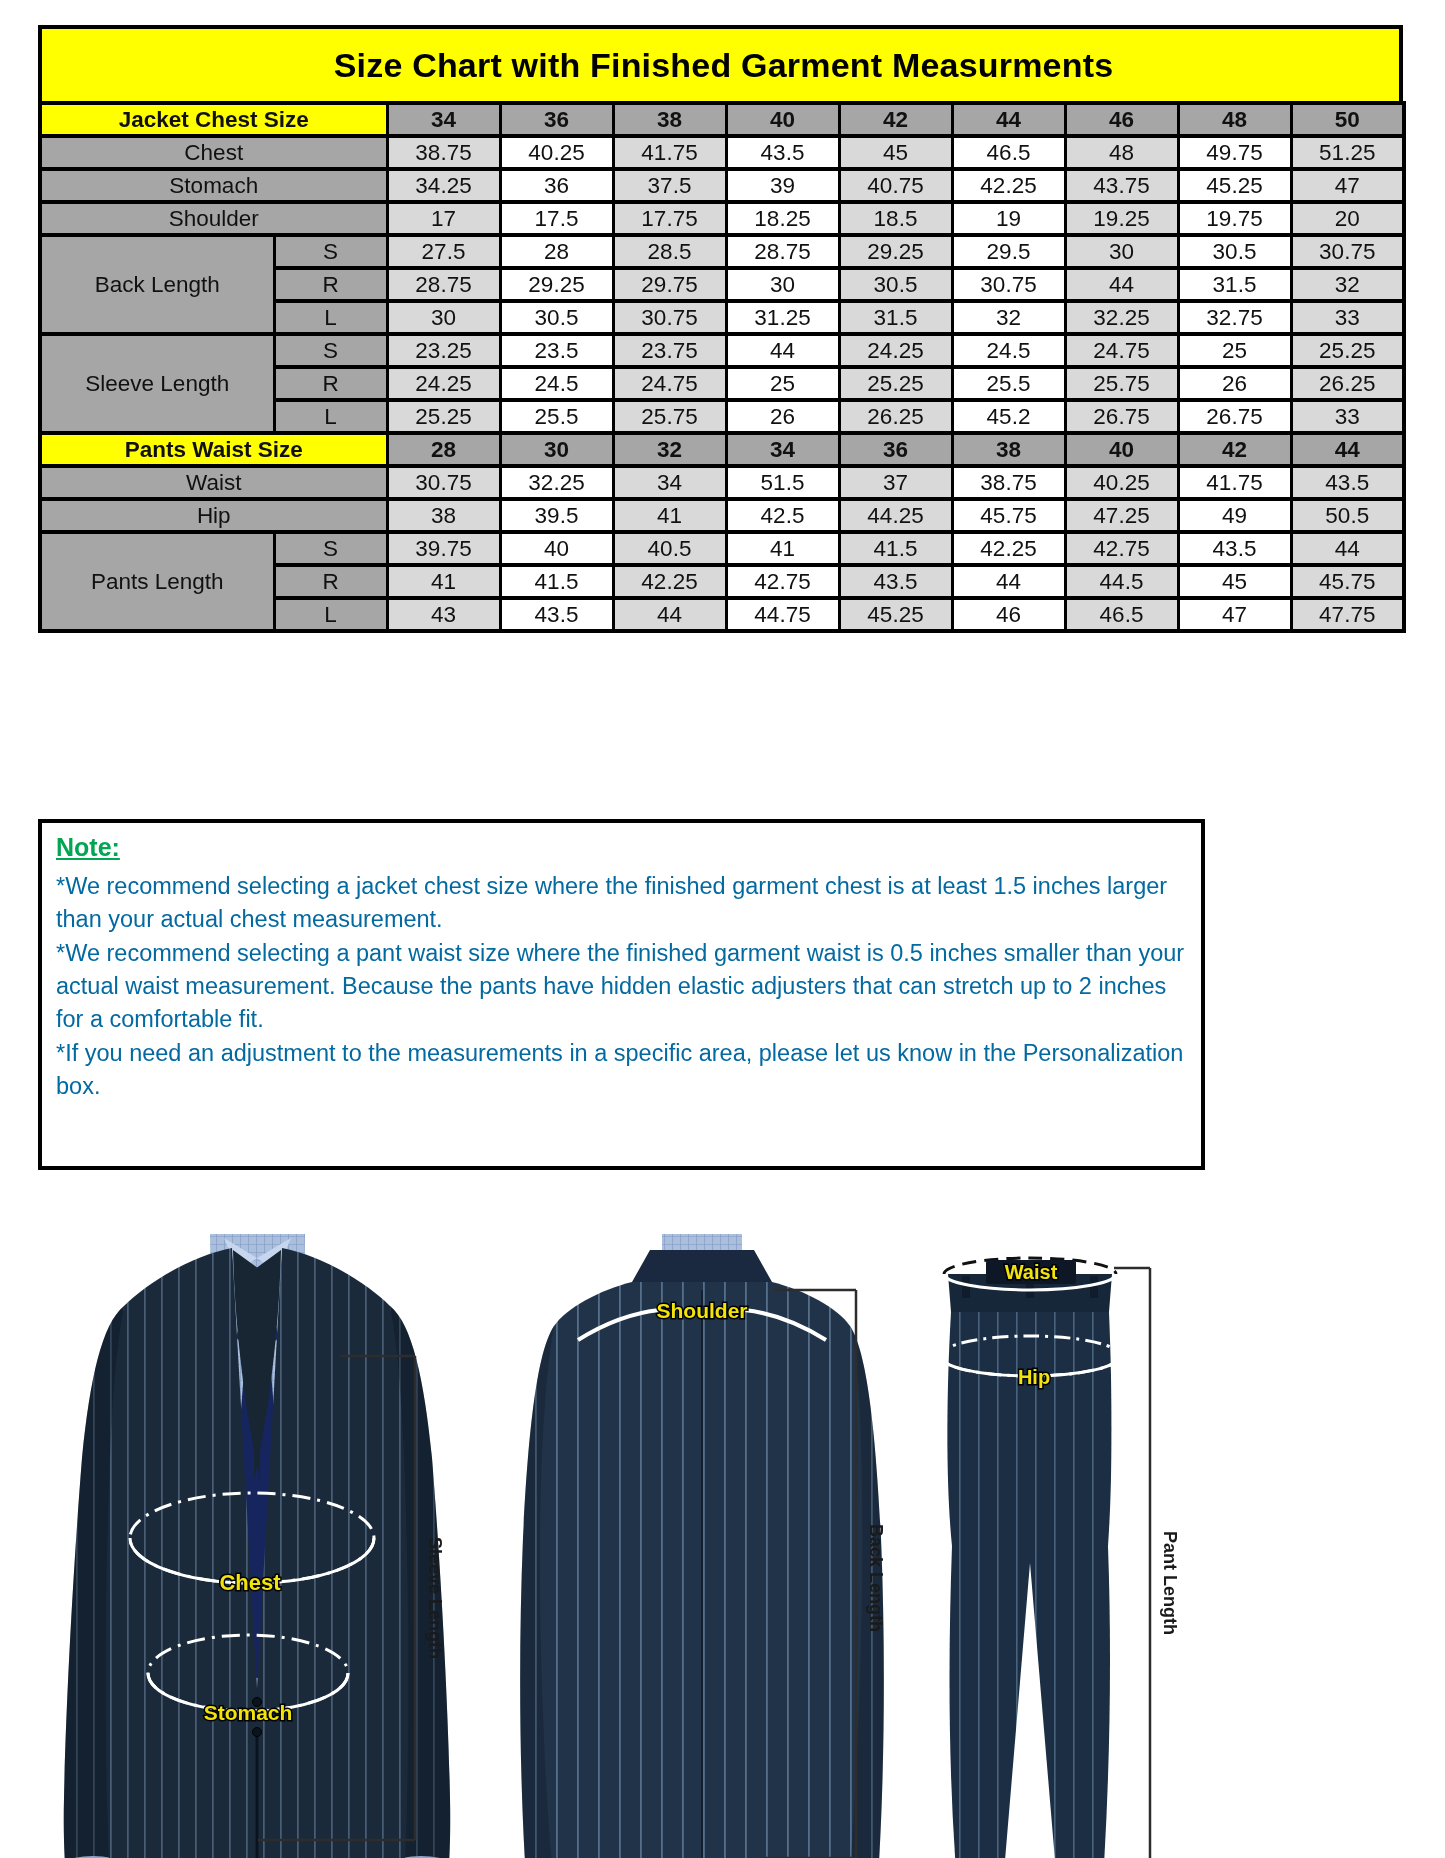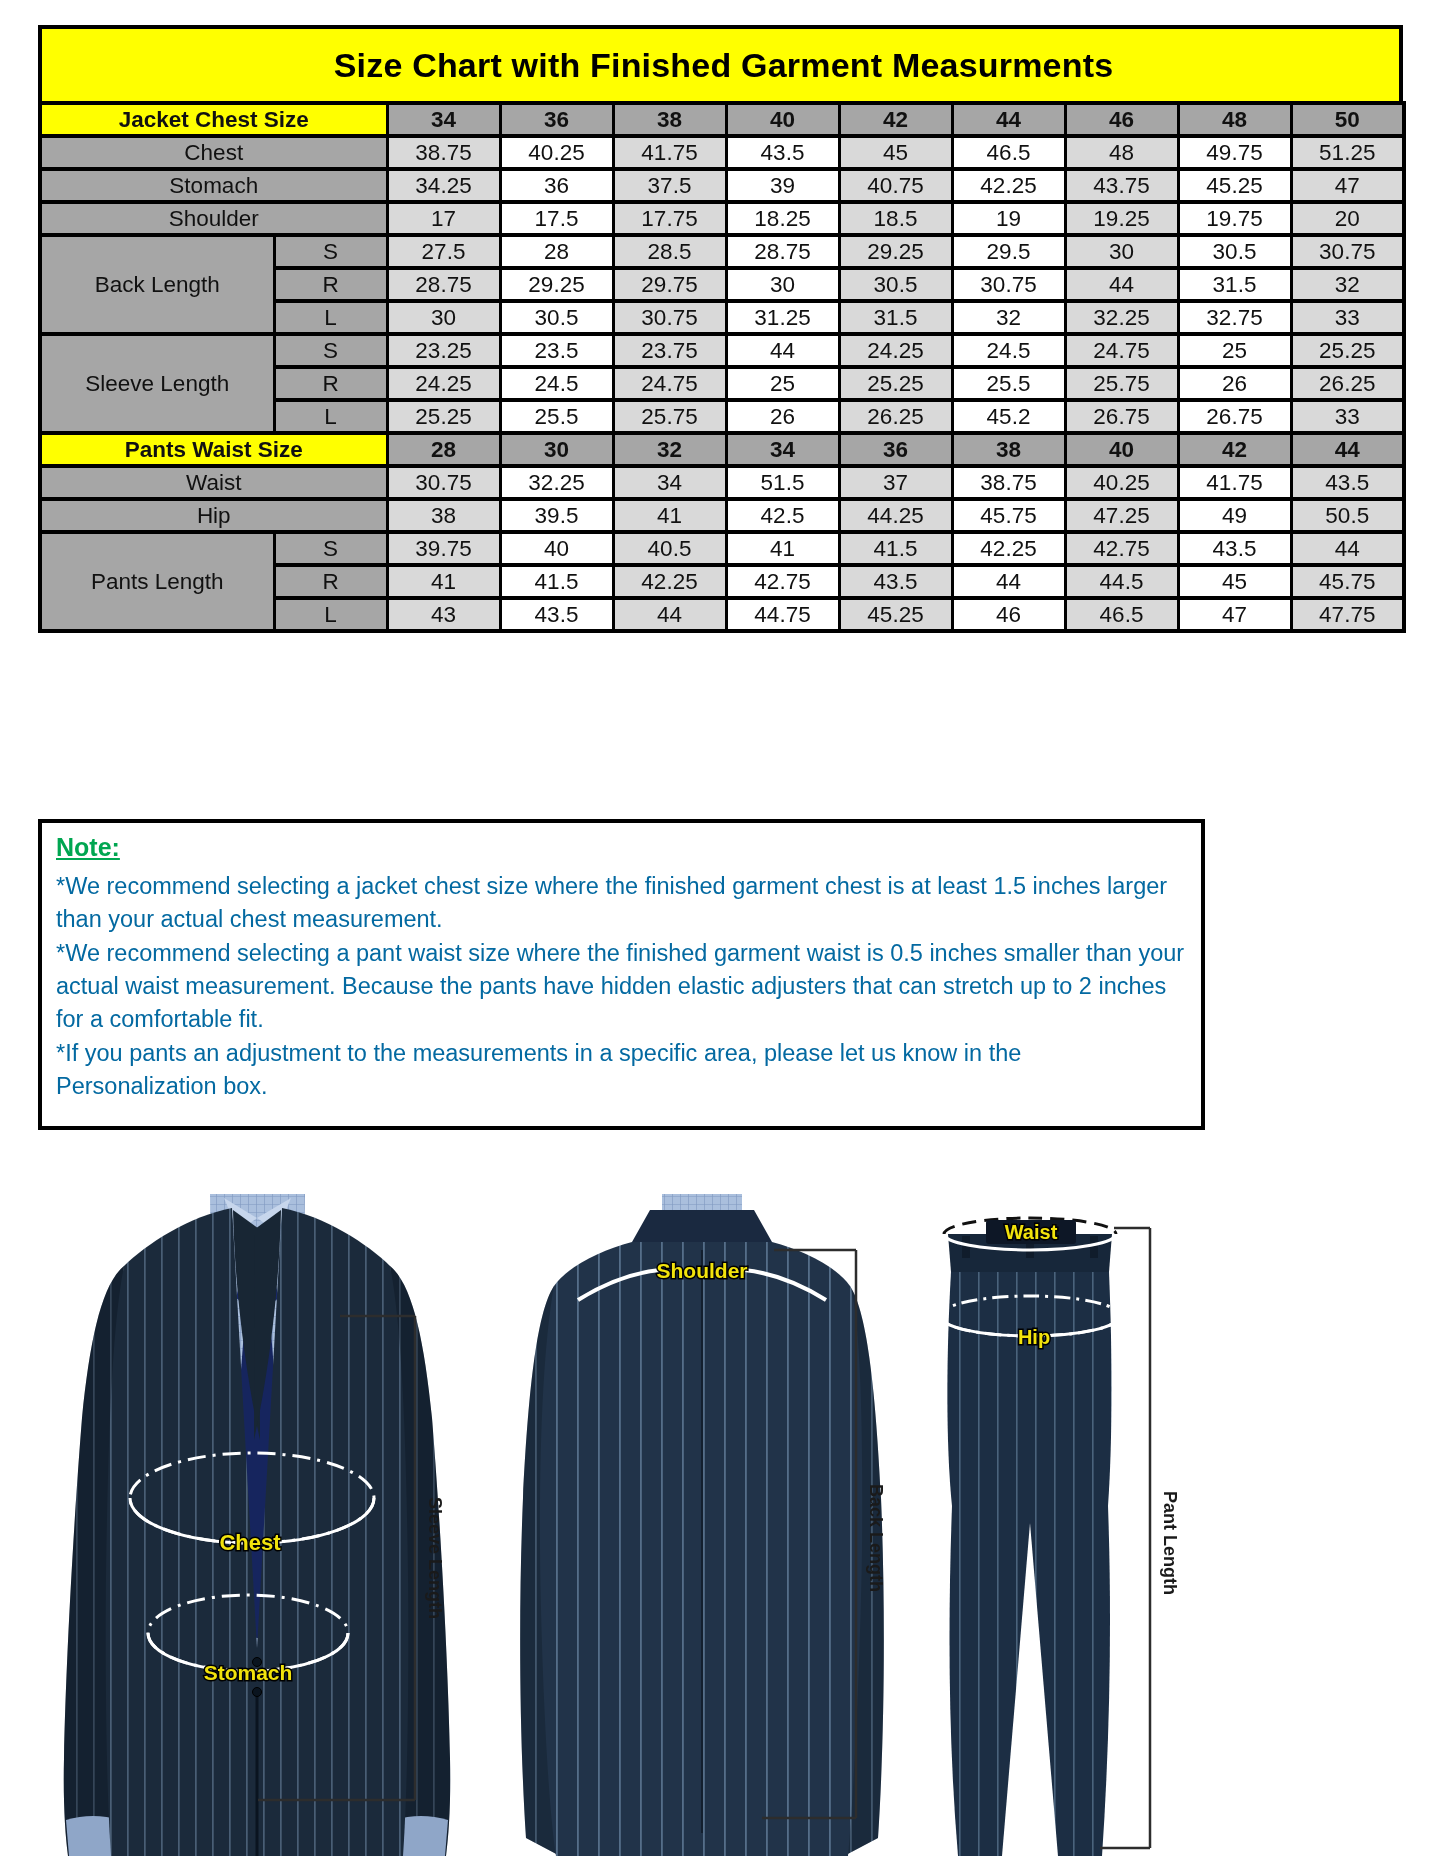--- a/index.html
+++ b/index.html
@@ -31,21 +31,21 @@
   td.hdr-label { background: #ffff00; font-weight: bold; font-size: 26px; }
   td.hdr-size  { background: #a6a6a6; font-weight: bold; font-size: 23px; height: 38px; }
   td.row-label { background: #a6a6a6; }
   td.fit-label { background: #a6a6a6; }
   td.val.even  { background: #d9d9d9; }
   td.val.odd   { background: #ffffff; }
 
   
   .note-box {
     margin: 186px 0 0 38px; width: 1167px;
-    border: 4px solid #000; padding: 10px 16px 22px 14px;
+    border: 4px solid #000; padding: 10px 16px 62px 14px;
     background: #fff;
   }
   .note-heading {
     color: #00a651; font-weight: bold; font-size: 25px;
     text-decoration: underline; margin-bottom: 8px;
   }
   .note-line { font-size: 23.5px; line-height: 1.42; color: #0369a1; }
 
   
   .diagrams { margin-top: 58px; width: 1445px; height: 670px; }
@@ -276,21 +276,21 @@
         <td class="val even">47.75</td>
       </tr>
     </tbody>
 </table>
 
 <div class="note-box">
   <div class="note-heading">Note:</div>
   <div id="note-lines">
       <p class="note-line">*We recommend selecting a jacket chest size where the finished garment chest is at least 1.5 inches larger than your actual chest measurement.</p>
       <p class="note-line">*We recommend selecting a pant waist size where the finished garment waist is 0.5 inches smaller than your actual waist measurement. Because the pants have hidden elastic adjusters that can stretch up to 2 inches for a comfortable fit.</p>
-      <p class="note-line">*If you pants an adjustment to the measurements in a specific area, please let us know in the Personalization box.</p>
+      <p class="note-line">*If you need an adjustment to the measurements in a specific area, please let us know in the Personalization box.</p>
     </div>
 </div>
 
 <div class="diagrams">
 <svg width="1445" height="670" viewBox="0 0 1445 670">
   <defs>
     <pattern id="pjf" width="17" height="14" patternUnits="userSpaceOnUse">
       <rect width="17" height="14" fill="#1b2a3b"></rect>
       <rect x="8" width="1.7" height="14" fill="#51687f" opacity="0.85"></rect>
     </pattern>

